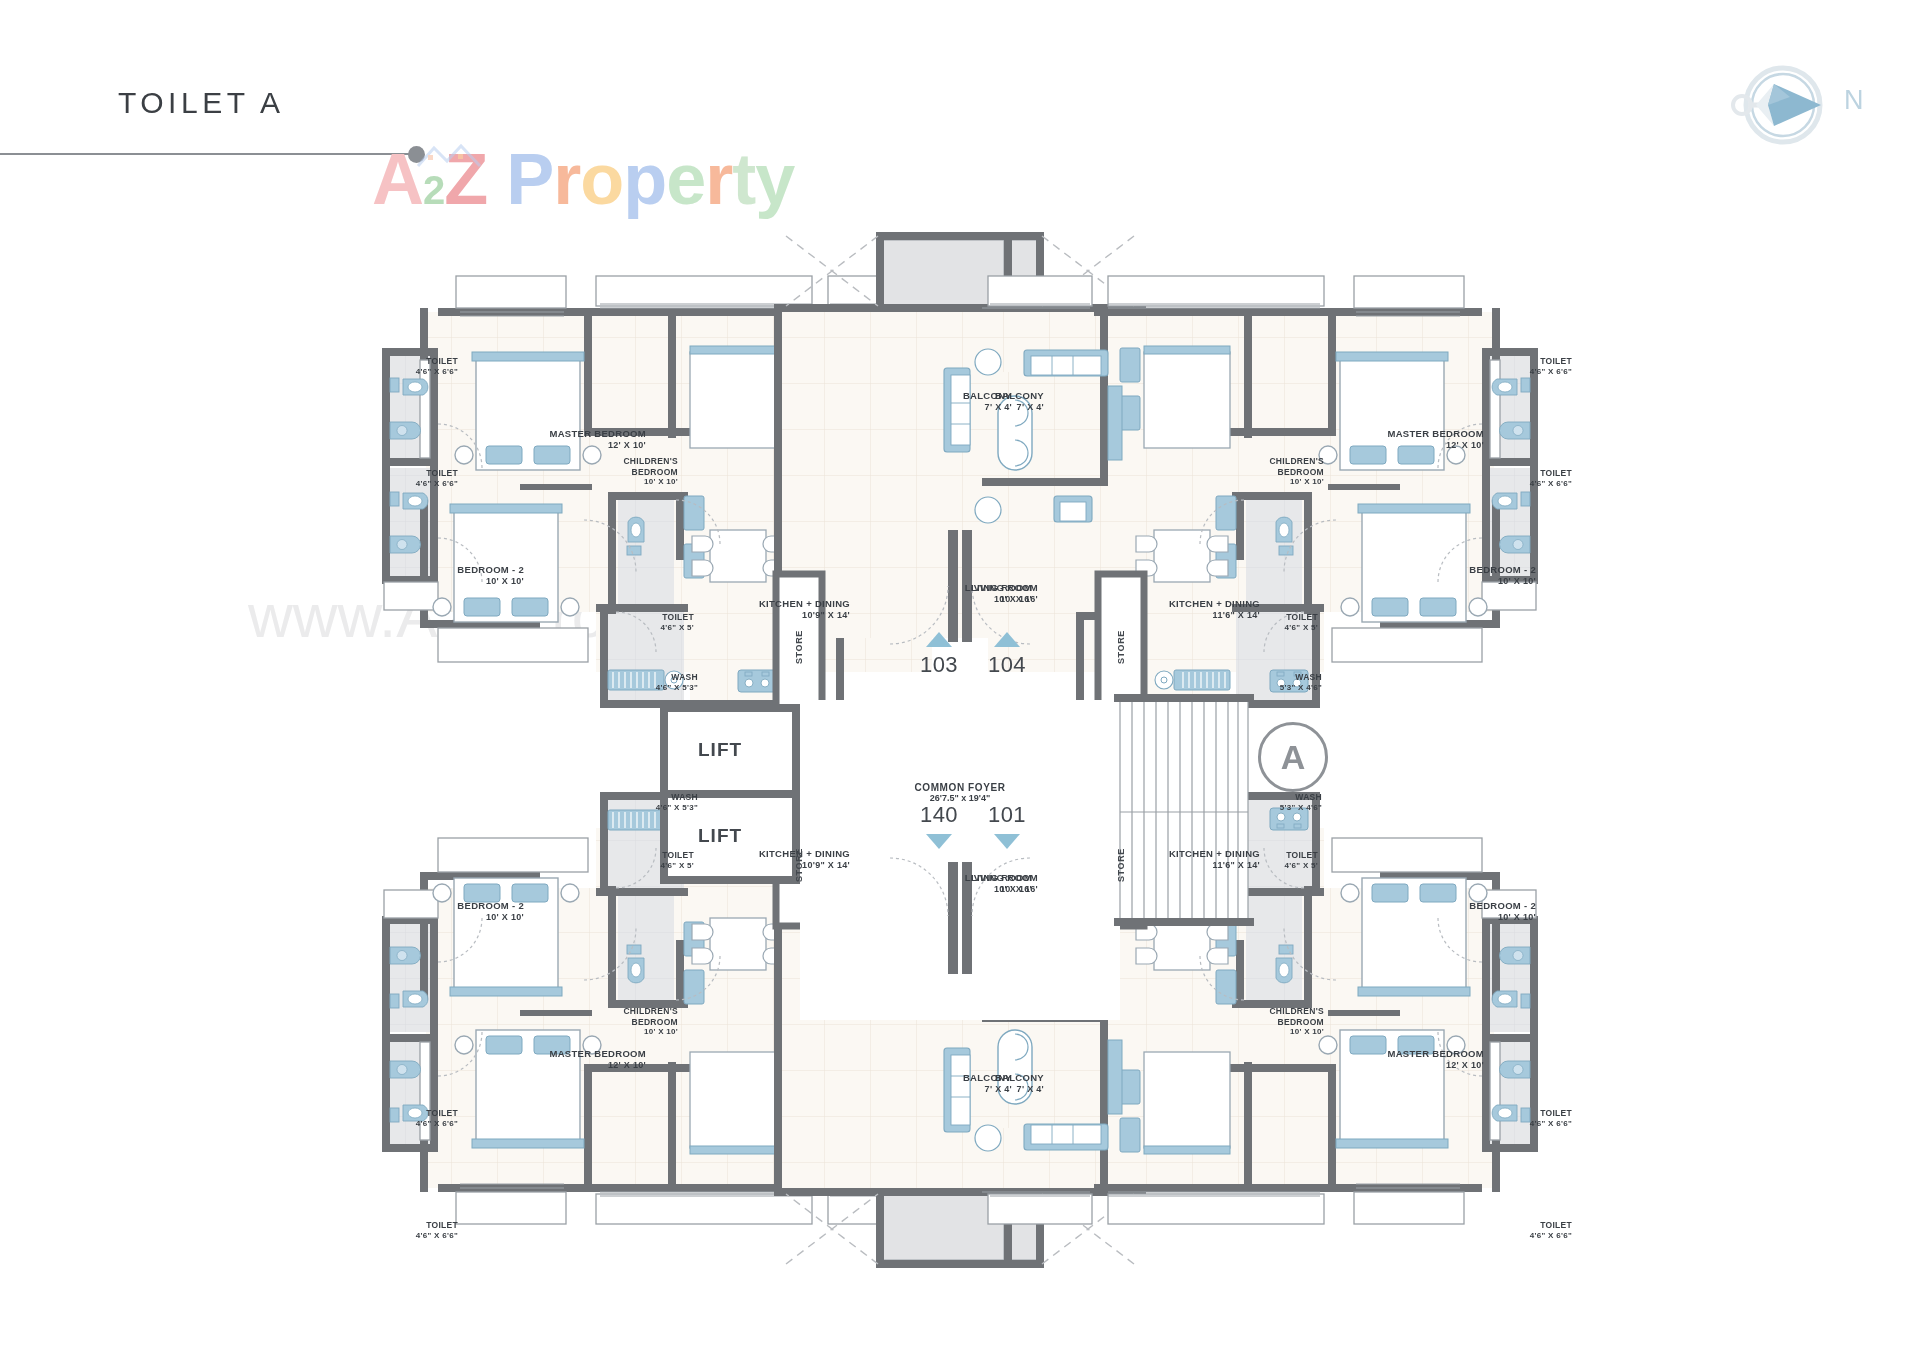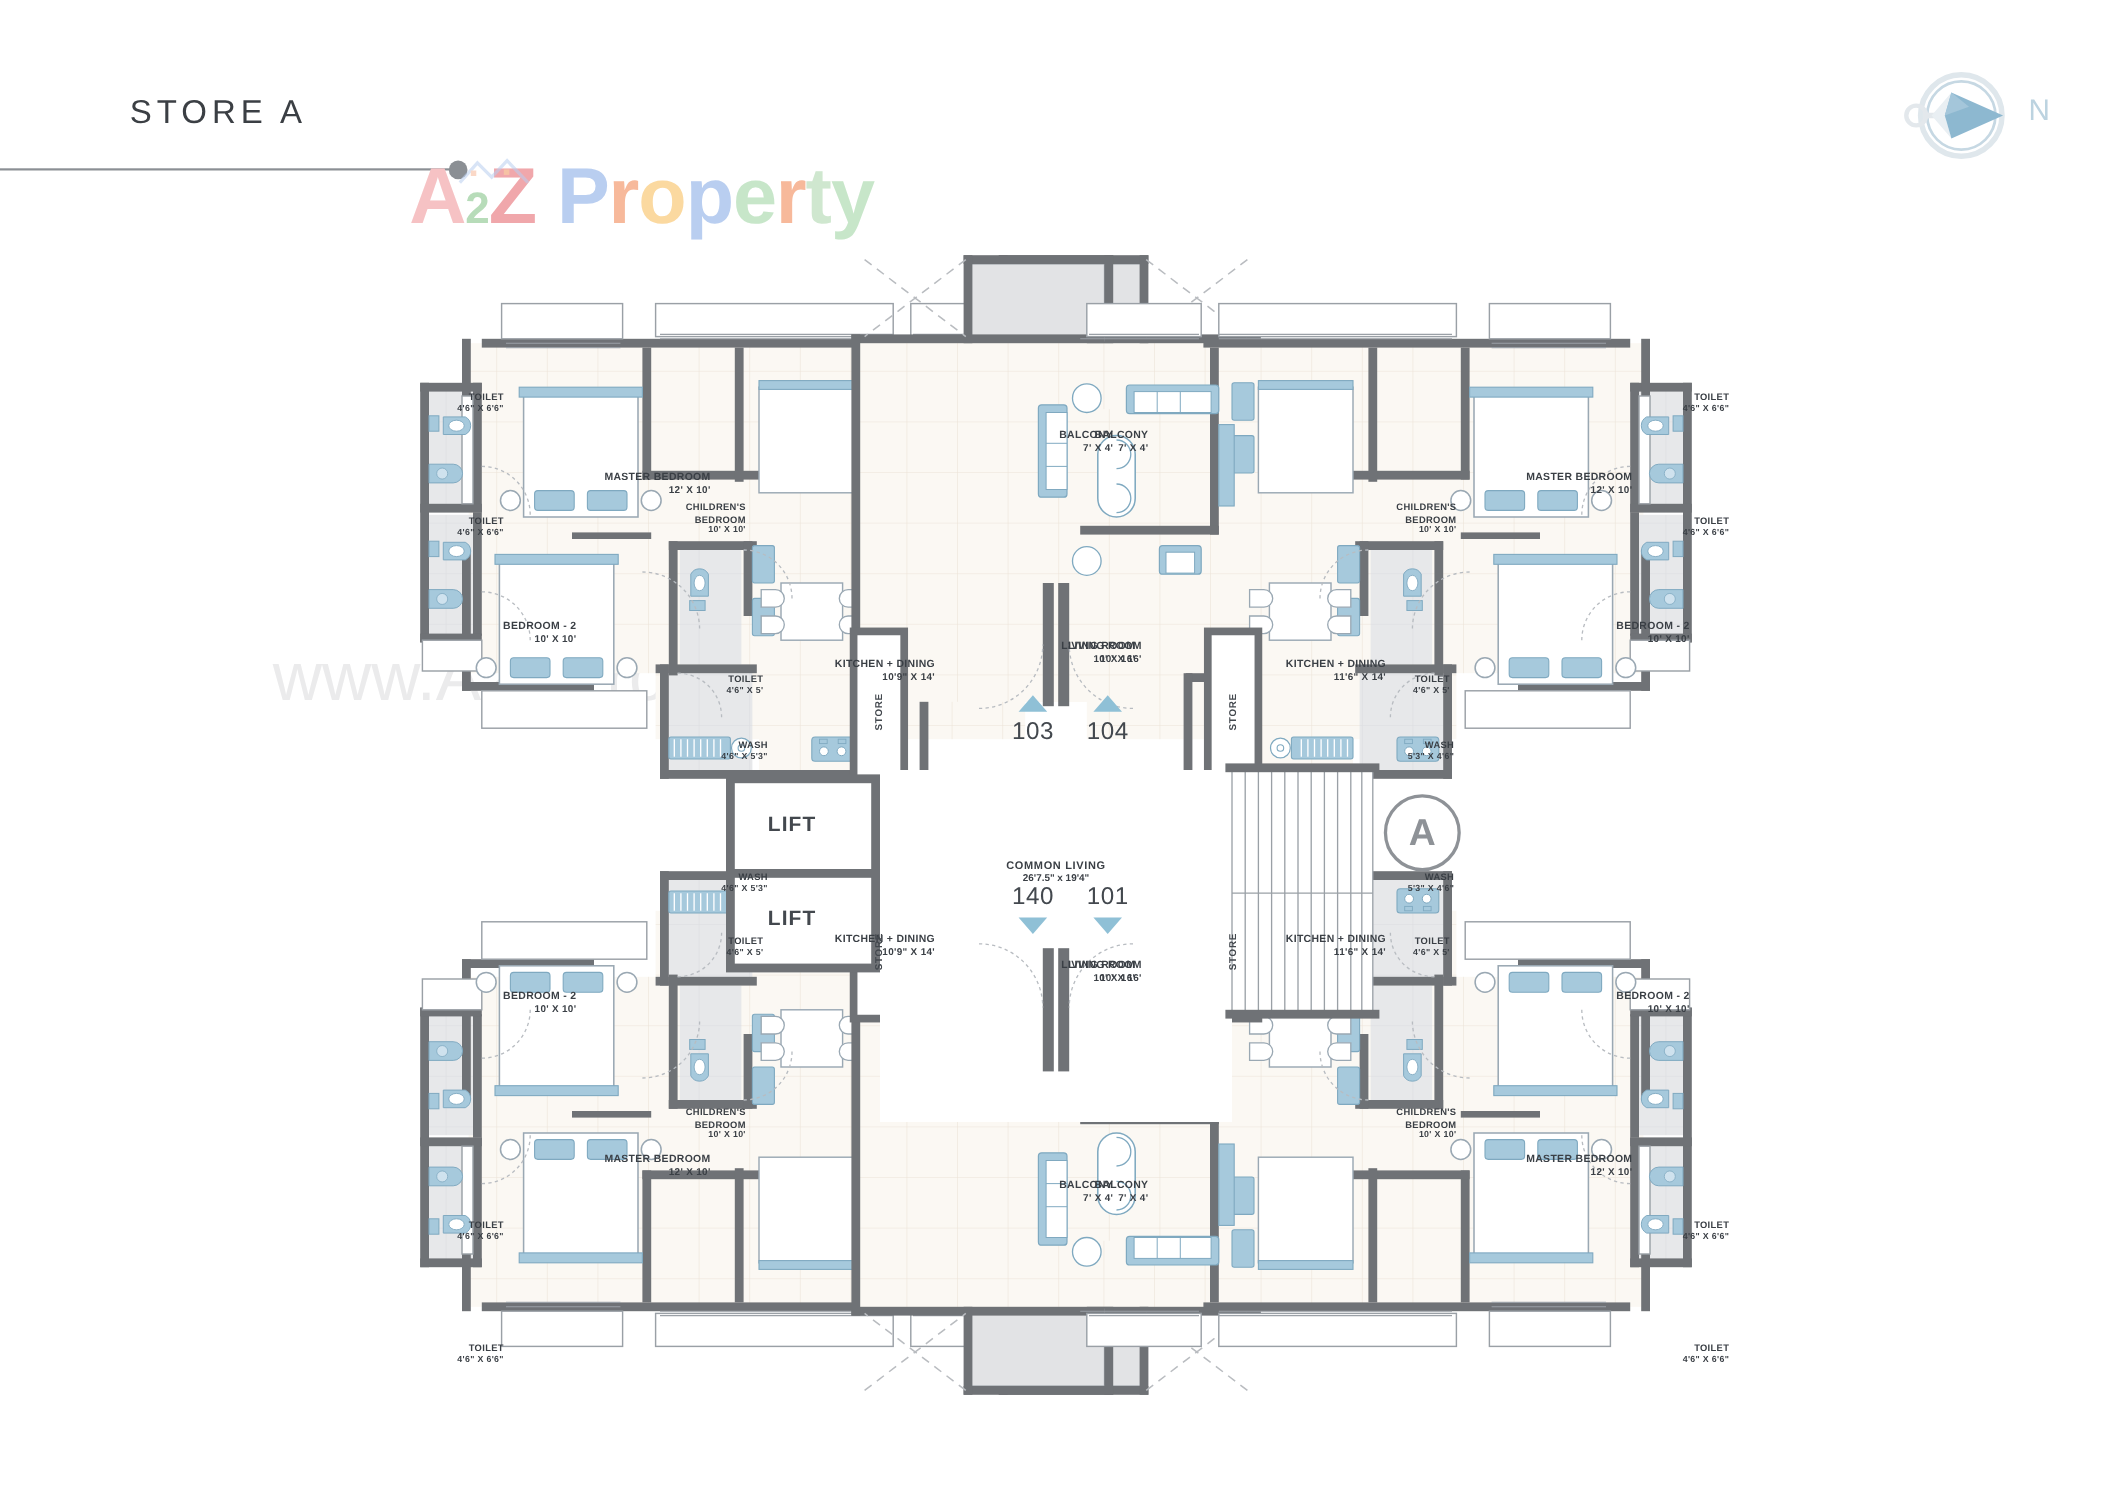--- a/index.html
+++ b/index.html
@@ -57,21 +57,21 @@
   .tri-up{border-left:13px solid transparent;border-right:13px solid transparent;border-bottom:15px solid #8fc0d6;}
   .tri-dn{border-left:13px solid transparent;border-right:13px solid transparent;border-top:15px solid #8fc0d6;}
   #block-badge{position:absolute;left:1258px;top:722px;width:64px;height:64px;border-radius:50%;
                border:3px solid #8e9297;display:flex;align-items:center;justify-content:center;
                font-size:34px;font-weight:700;color:#8e9297;}
 </style>
 </head>
 <body>
 
 <div id="title-block">
-  <div id="title-text">STORE A</div>
+  <div id="title-text">TOILET A</div>
   <div id="title-rule"></div>
   <div id="title-dot"></div>
 </div>
 
 <div id="compass">
   <svg width="130" height="90" viewBox="0 0 130 90">
     <circle cx="55" cy="45" r="37" fill="none" stroke="#dfe7ec" stroke-width="5"></circle>
     <circle cx="55" cy="45" r="31" fill="none" stroke="#c6d8e3" stroke-width="2.5"></circle>
     <circle cx="14" cy="45" r="9" fill="none" stroke="#e3e8ec" stroke-width="4"></circle>
     <path d="M20 45 L55 45" stroke="#e3e8ec" stroke-width="5"></path>
@@ -765,21 +765,21 @@
 
 <div class="lift-lbl" style="left:338px;top:539px;">LIFT</div>
 <div class="lift-lbl" style="left:338px;top:625px;">LIFT</div>
 
 <div class="store-lbl" style="left:414px;top:434px;width:50px;">STORE</div>
 <div class="store-lbl" style="left:736px;top:434px;width:50px;">STORE</div>
 <div class="store-lbl" style="left:414px;top:652px;width:50px;">STORE</div>
 <div class="store-lbl" style="left:736px;top:652px;width:50px;">STORE</div>
 
 <div class="foyer-lbl" style="left:510px;top:582px;width:180px;">
-  <span class="n">COMMON LIVING</span>
+  <span class="n">COMMON FOYER</span>
       <span class="d">26'7.5" x 19'4"</span>
     </div>
 
 <div class="tri tri-up" style="left:566px;top:432px;"></div>
 <div class="unit-num" style="left:544px;top:452px;width:70px;">103</div>
 
 <div class="tri tri-up" style="left:634px;top:432px;"></div>
 <div class="unit-num" style="left:612px;top:452px;width:70px;">104</div>
 
 <div class="unit-num" style="left:544px;top:602px;width:70px;">140</div>

